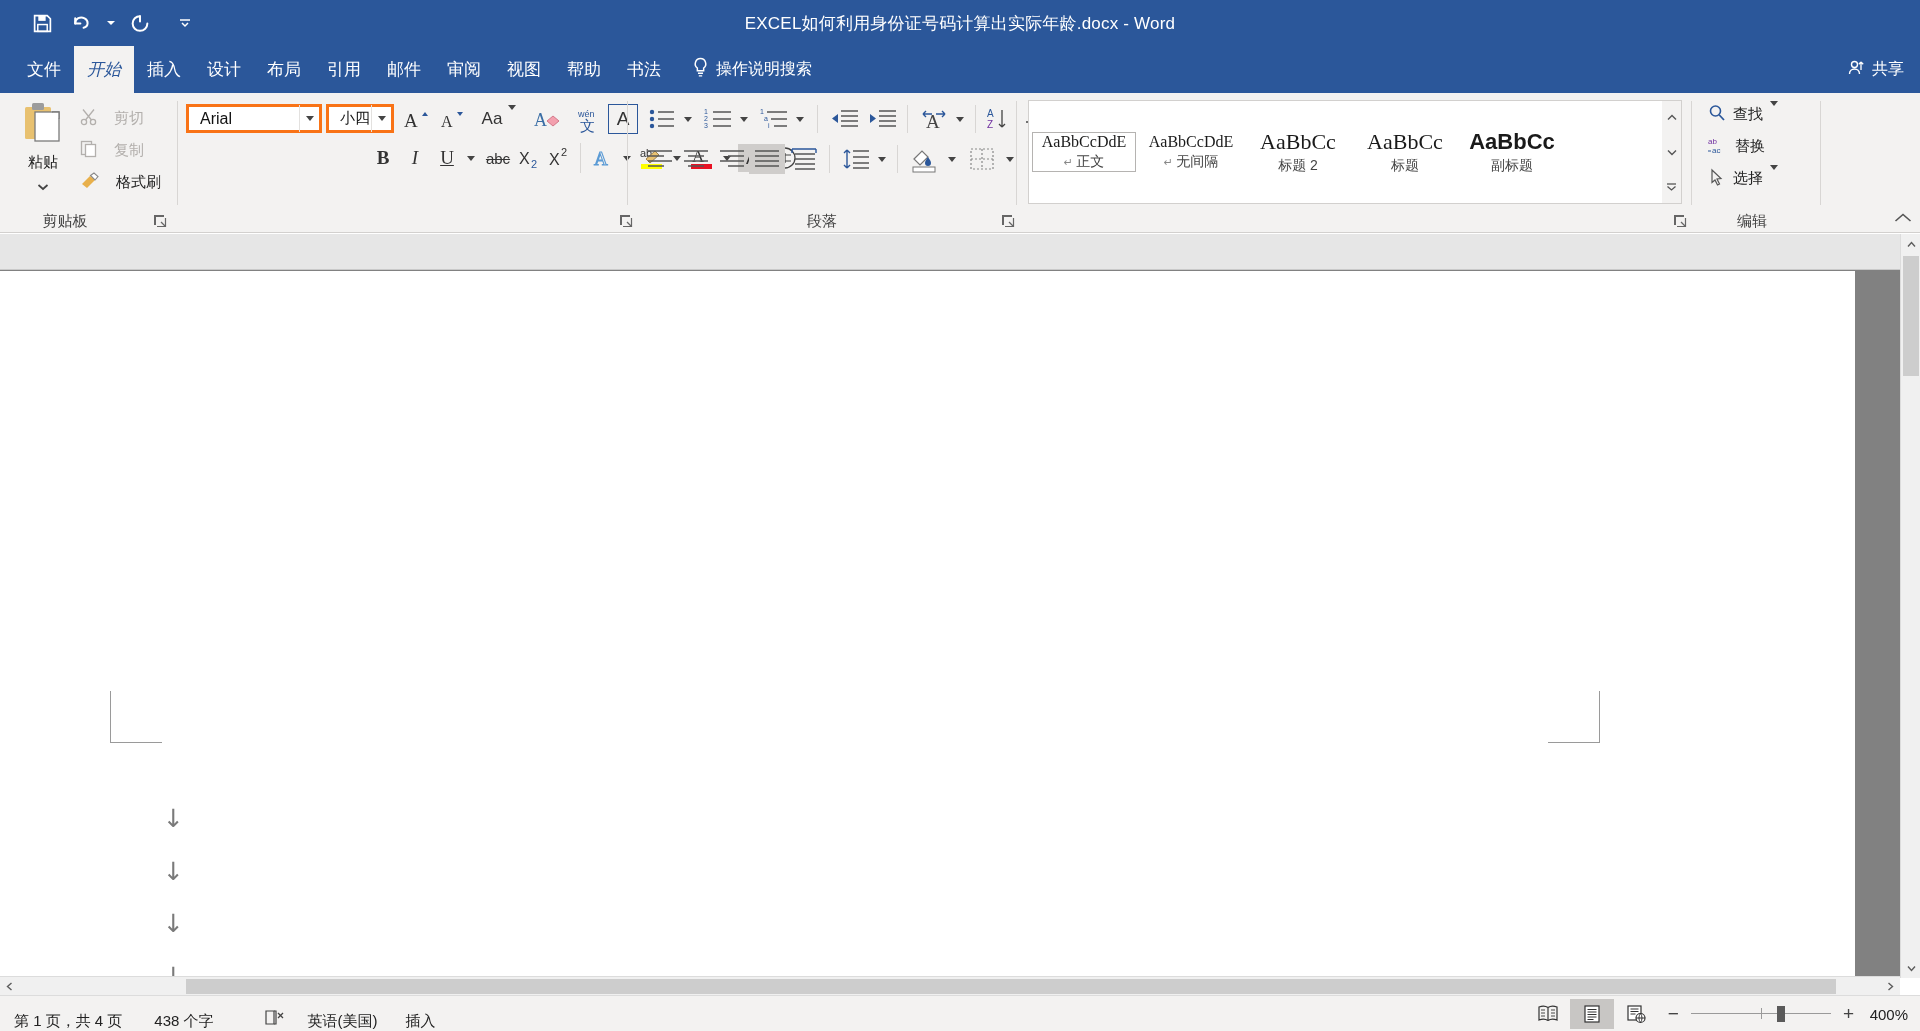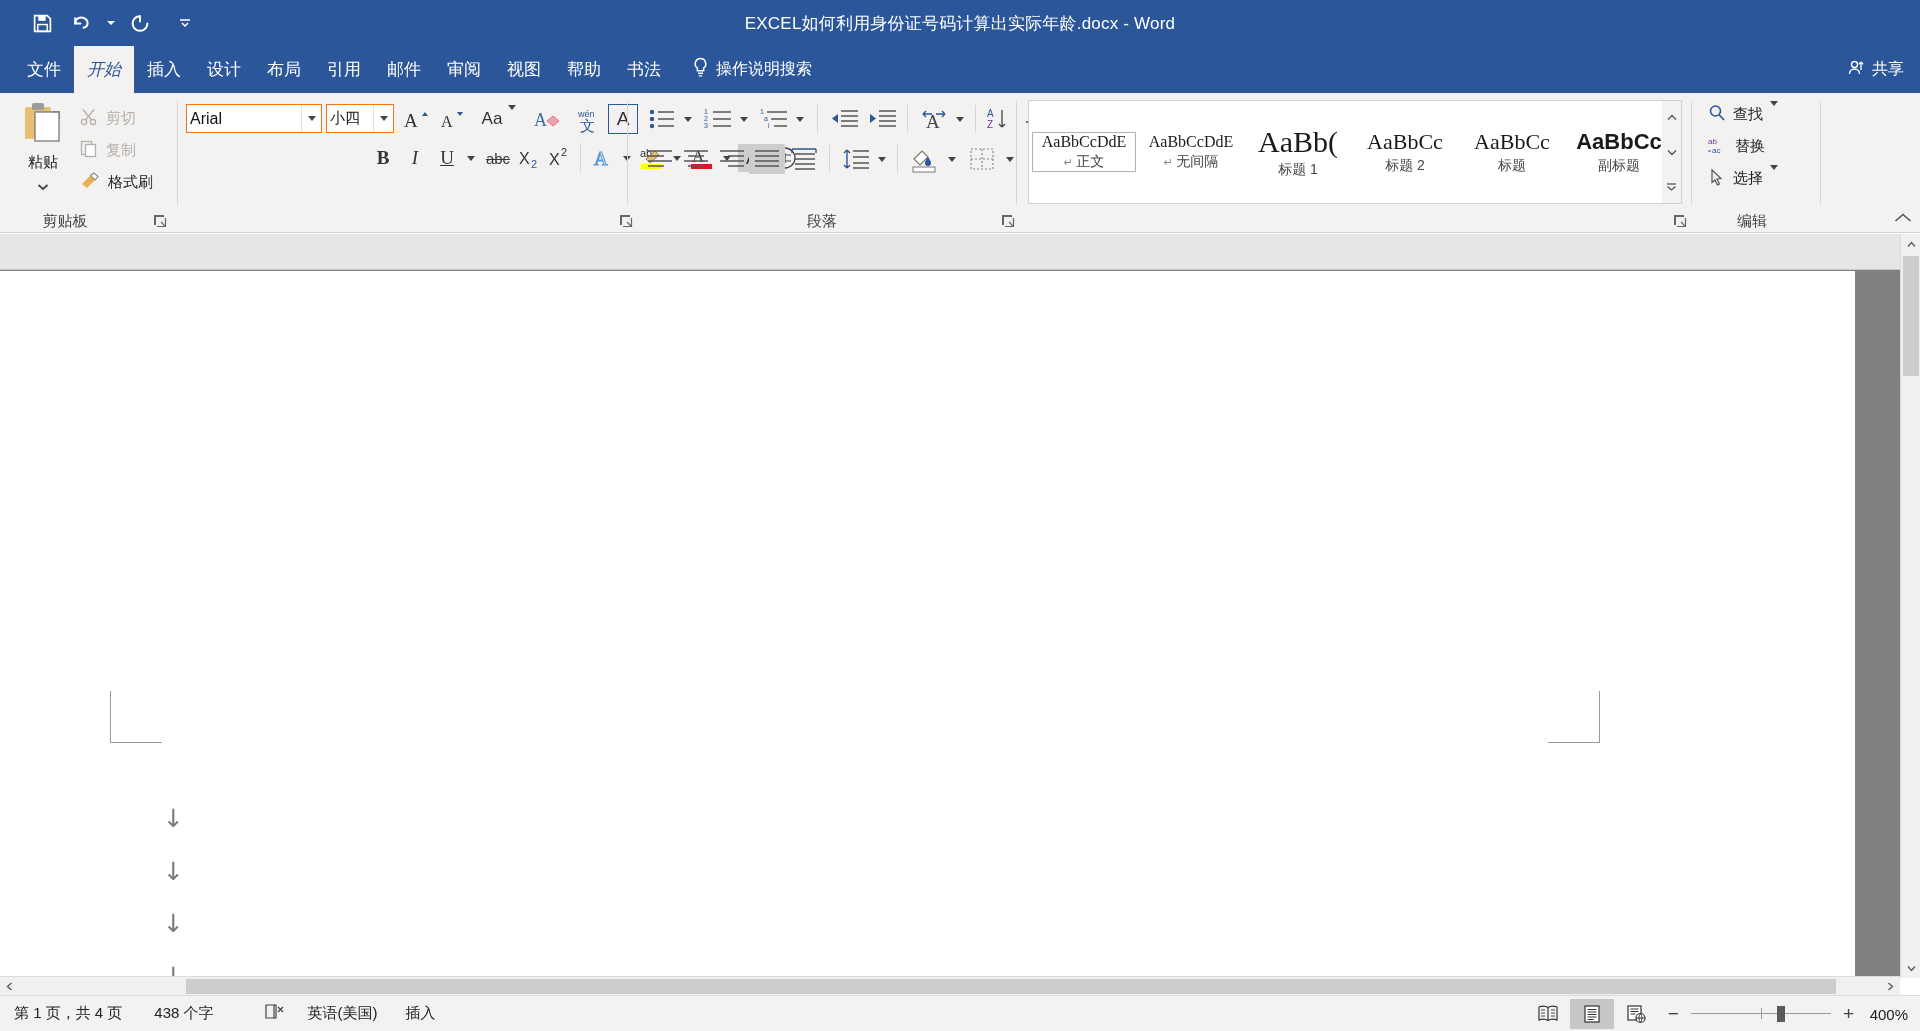--- a/index.html
+++ b/index.html
@@ -89,30 +89,30 @@
   .dlauncher svg { display: block; }
 
   
   .clip-paste {
     position: absolute; left: 10px; top: 8px; width: 66px;
     display: flex; flex-direction: column; align-items: center;
   }
   .paste-label { font-size: 15px; color: #222; margin-top: 2px; }
   .paste-caret { margin-top: 5px; }
   .clipitem {
-    position: absolute; display: flex; align-items: center; gap: 8px;
+    position: absolute; display: flex; align-items: center; gap: 16px;
     font-size: 15px; color: #b3b0ad; height: 26px;
   }
   .clipitem.enabled { color: #222; }
 
   
   .combo {
-    position: absolute; border: 1px solid #f97316; background: #fff;
+    position: absolute; border: 3px solid #f97316; background: #fff;
     height: 29px; display: flex; align-items: center;
-    font-size: 16px; color: #111; padding-left: 3px;
+    font-size: 16px; color: #111; padding-left: 11px;
   }
   .combo .cv { flex: 1; white-space: nowrap; overflow: hidden; }
   .combo .cbtn {
     width: 20px; height: 27px; display: flex; align-items: center; justify-content: center;
     border-left: 1px solid #e3e1df;
   }
   .caret-dk {
     width: 0; height: 0; border-left: 4px solid transparent;
     border-right: 4px solid transparent; border-top: 5px solid #444;
   }
@@ -199,21 +199,21 @@
   .hs-arrow {
     position: absolute; top: 0; width: 19px; height: 19px;
     display: flex; align-items: center; justify-content: center; color: #5c5c5c;
   }
   .hs-thumb { position: absolute; top: 2px; height: 15px; background: #cdcdcd; }
 
   
   .statusbar {
     position: absolute; left: 0; bottom: 0; width: 1920px; height: 36px;
     background: #f3f2f1; border-top: 1px solid #dcdcdc;
-    display: flex; align-items: center;
+    display: flex; align-items: flex-end;
   }
   .st { font-size: 15px; color: #222; white-space: nowrap; }
   .st-right {
     position: absolute; right: 12px; top: 0; height: 36px;
     display: flex; align-items: center; gap: 0;
   }
   .viewbtn {
     width: 44px; height: 30px; display: flex; align-items: center; justify-content: center;
     color: #333;
   }
@@ -630,24 +630,20 @@
       <div class="styles-box" style="left:6px;width:652px">
         <div class="style-item active">
           <span class="style-prev" style="font-family:'Liberation Serif',serif;font-size:16px">AaBbCcDdE</span>
           <span class="style-name"><span class="pilcrow">↵&nbsp;</span><span>正文</span></span>
         </div>
         <div class="style-item">
           <span class="style-prev" style="font-family:'Liberation Serif',serif;font-size:16px">AaBbCcDdE</span>
           <span class="style-name"><span class="pilcrow">↵&nbsp;</span><span>无间隔</span></span>
         </div>
         <div class="style-item">
-          <span class="style-prev" style="font-family:'Liberation Serif',serif;font-size:30px">AaBb(</span>
-          <span class="style-name">标题 1</span>
-        </div>
-        <div class="style-item">
           <span class="style-prev" style="font-family:'Liberation Serif',serif;font-size:22px">AaBbCc</span>
           <span class="style-name">标题 2</span>
         </div>
         <div class="style-item">
           <span class="style-prev" style="font-family:'Liberation Serif',serif;font-size:22px">AaBbCc</span>
           <span class="style-name">标题</span>
         </div>
         <div class="style-item">
           <span class="style-prev" style="font-family:'Liberation Sans',sans-serif;font-weight:bold;font-size:22px">AaBbCc</span>
           <span class="style-name">副标题</span>

